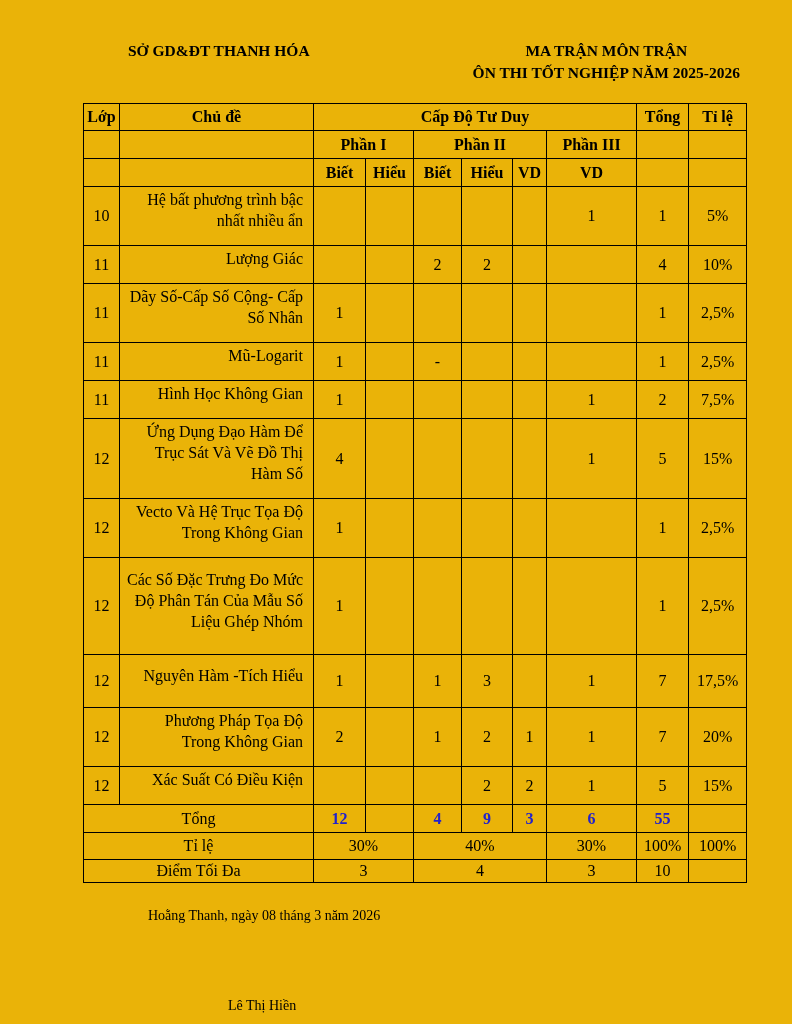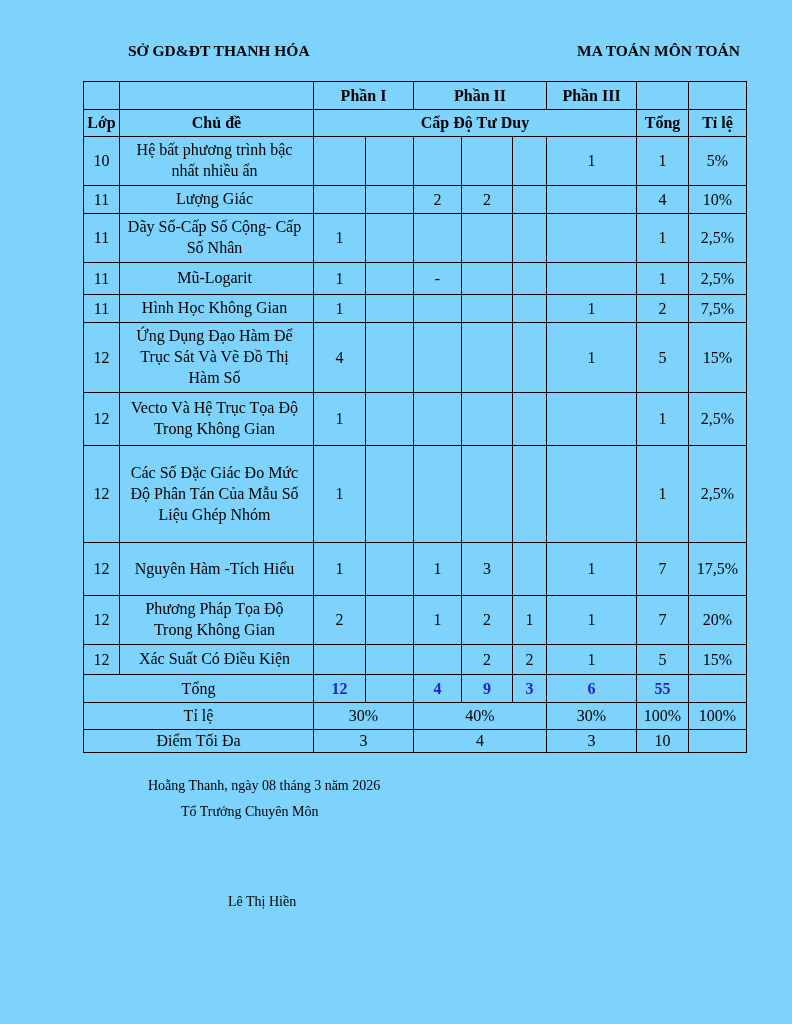--- a/index.html
+++ b/index.html
@@ -1,17 +1,17 @@
 <!DOCTYPE html>
 <html><head>
 <meta charset="utf-8">
 <style>
   html,body { margin:0; padding:0; background:#e8e8e8; }
   .page {
-    width:792px; height:1024px; background:#7dd3fc; position:relative;
+    width:792px; height:1024px; background:#eab308; position:relative;
     font-family:"Liberation Serif", serif; color:#000; overflow:hidden;
     margin:0 auto;
   }
   .doc-header { display:flex; padding-top:40px; }
   .header-left {
     margin-left:128px; text-align:center; font-weight:bold;
     font-size:15.5px; line-height:22px; white-space:nowrap;
   }
   .header-right {
     margin-left:auto; margin-right:52px; text-align:center; font-weight:bold;
@@ -20,75 +20,88 @@
   table.matrix {
     border-collapse:collapse; table-layout:fixed;
     margin:19px 0 0 83px; width:663px;
   }
   .matrix th, .matrix td {
     border:1px solid #000; padding:0; font-size:16px;
     text-align:center; vertical-align:middle; overflow:hidden;
   }
   .matrix th { font-weight:bold; }
   .matrix td.chude {
-    text-align:center; padding:2px 10px 4px 6px; line-height:21px;
+    text-align:right; padding:2px 10px 14px 6px; line-height:21px;
   }
   .matrix td.num, .matrix td.lop { text-align:center; }
   .blue { color:#2222cc; font-weight:bold; }
   .vlow { vertical-align:bottom; padding-bottom:1px; }
   .dash-low { vertical-align:bottom; font-size:13px; padding-bottom:2px; }
   .sig-block { font-size:14px; line-height:26px; }
   .sig-date { margin:20px 0 0 148px; }
   .sig-title { margin:0 0 0 181px; }
   .sig-name { margin:64px 0 0 228px; }
 </style>
 </head>
 <body>
 
 <div class="page">
 
   <div class="doc-header">
     <div class="header-left">
       <div>SỞ GD&amp;ĐT THANH HÓA</div>
     </div>
     <div class="header-right">
-      <div>MA TOÁN MÔN TOÁN</div>
+      <div>MA TRẬN MÔN TRẬN</div>
+      <div>ÔN THI TỐT NGHIỆP NĂM 2025-2026</div>
     </div>
   </div>
 
   <table class="matrix">
     <colgroup>
       <col style="width:36px">
         <col style="width:194px">
         <col style="width:52px">
       <col style="width:48px">
         <col style="width:48px">
         <col style="width:51px">
       <col style="width:34px">
         <col style="width:90px">
         <col style="width:52px">
       <col style="width:58px">
     </colgroup>
     <thead>
-      <tr style="height:28px">
-        <th></th>
-        <th></th>
-        <th colspan="2">Phần I</th>
-        <th colspan="3">Phần II</th>
-        <th>Phần III</th>
-        <th></th>
-        <th></th>
-      </tr>
       <tr style="height:27px">
         <th>Lớp</th>
         <th>Chủ đề</th>
         <th colspan="6">Cấp Độ Tư Duy</th>
         <th>Tổng</th>
         <th>Tỉ lệ</th>
       </tr>
+      <tr style="height:28px">
+        <th></th>
+        <th></th>
+        <th colspan="2">Phần I</th>
+        <th colspan="3">Phần II</th>
+        <th>Phần III</th>
+        <th></th>
+        <th></th>
+      </tr>
+      <tr style="height:28px">
+        <th></th>
+        <th></th>
+        <th>Biết</th>
+        <th>Hiểu</th>
+        <th>Biết</th>
+        <th>Hiểu</th>
+        <th>VD</th>
+        <th>VD</th>
+        <th></th>
+        <th></th>
+      </tr>
     </thead>
     <tbody>
       <tr style="height:42px">
         <td class="lop">10</td>
         <td class="chude">Hệ bất phương trình bậc nhất nhiều ẩn</td>
         <td class="num"></td>
         <td class="num"></td>
         <td class="num"></td>
         <td class="num"></td>
         <td class="num"></td>
@@ -163,21 +176,21 @@
         <td class="num"></td>
         <td class="num"></td>
         <td class="num"></td>
         <td class="num"></td>
         <td class="num"></td>
         <td class="num">1</td>
         <td class="num">2,5%</td>
       </tr>
       <tr style="height:97px">
         <td class="lop">12</td>
-        <td class="chude">Các Số Đặc Giác Đo Mức Độ Phân Tán Của Mẫu Số Liệu Ghép Nhóm</td>
+        <td class="chude">Các Số Đặc Trưng Đo Mức Độ Phân Tán Của Mẫu Số Liệu Ghép Nhóm</td>
         <td class="num">1</td>
         <td class="num"></td>
         <td class="num"></td>
         <td class="num"></td>
         <td class="num"></td>
         <td class="num"></td>
         <td class="num">1</td>
         <td class="num">2,5%</td>
       </tr>
       <tr style="height:53px">
@@ -243,17 +256,16 @@
         <td colspan="3" class="num">4</td>
         <td class="num">3</td>
         <td class="num">10</td>
         <td class="num"></td>
       </tr>
     </tfoot>
   </table>
 
   <div class="sig-block">
     <div class="sig-date">Hoằng Thanh, ngày 08 tháng 3 năm 2026</div>
-    <div class="sig-title">Tổ Trưởng Chuyên Môn</div>
     <div class="sig-name">Lê Thị Hiền</div>
   </div>
 
 </div>
 
 </body></html>

